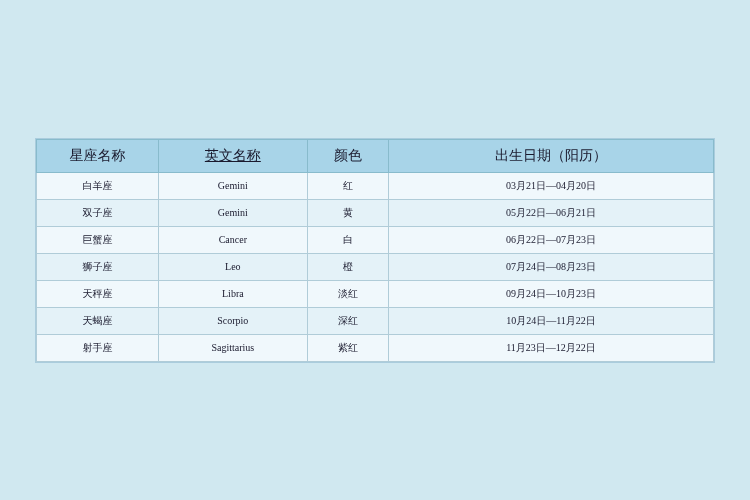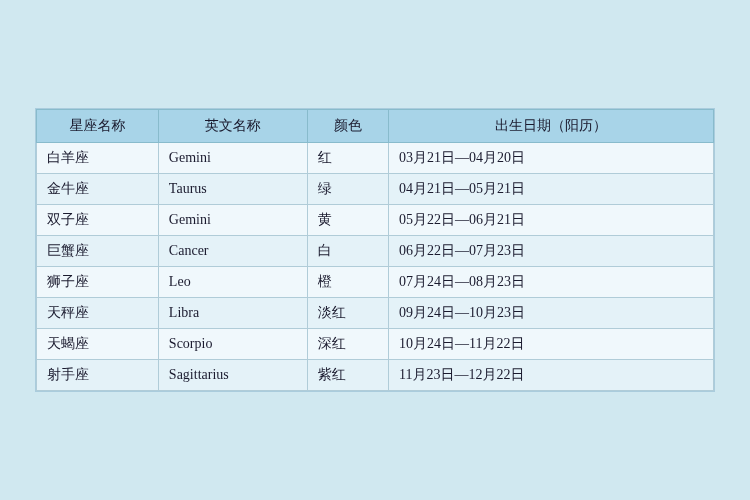--- a/index.html
+++ b/index.html
@@ -47,27 +47,27 @@
       background-color: #f0f8fc;
     }
 
     tbody tr:nth-child(even) {
       background-color: #e4f2f8;
     }
 
     tbody td {
       border: 1px solid #b0ccd8;
       padding: 6px 10px;
-      text-align: left;
+      text-align: center;
       color: #1a1a2e;
-      font-size: 14px;
+      font-size: 10px;
     }
 
     .col-chinese { width: 18%; }
-    .col-english { width: 22%; }
+    .col-english { width: 22%; text-decoration: underline; }
     .col-color   { width: 12%; }
     .col-date    { width: 48%; }
   </style>
 </head>
 <body>
 
 <div class="table-container">
   <table>
     <thead>
       <tr>
@@ -76,26 +76,20 @@
         <th class="col-color">颜色</th>
         <th class="col-date">出生日期（阳历）</th>
       </tr>
     </thead>
     <tbody id="table-body">
     <tr>
           <td>白羊座</td>
           <td>Gemini</td>
           <td>红</td>
           <td>03月21日—04月20日</td>
-        </tr>
-        <tr>
-          <td>金牛座</td>
-          <td>Taurus</td>
-          <td>绿</td>
-          <td>04月21日—05月21日</td>
         </tr>
         <tr>
           <td>双子座</td>
           <td>Gemini</td>
           <td>黄</td>
           <td>05月22日—06月21日</td>
         </tr>
         <tr>
           <td>巨蟹座</td>
           <td>Cancer</td>

